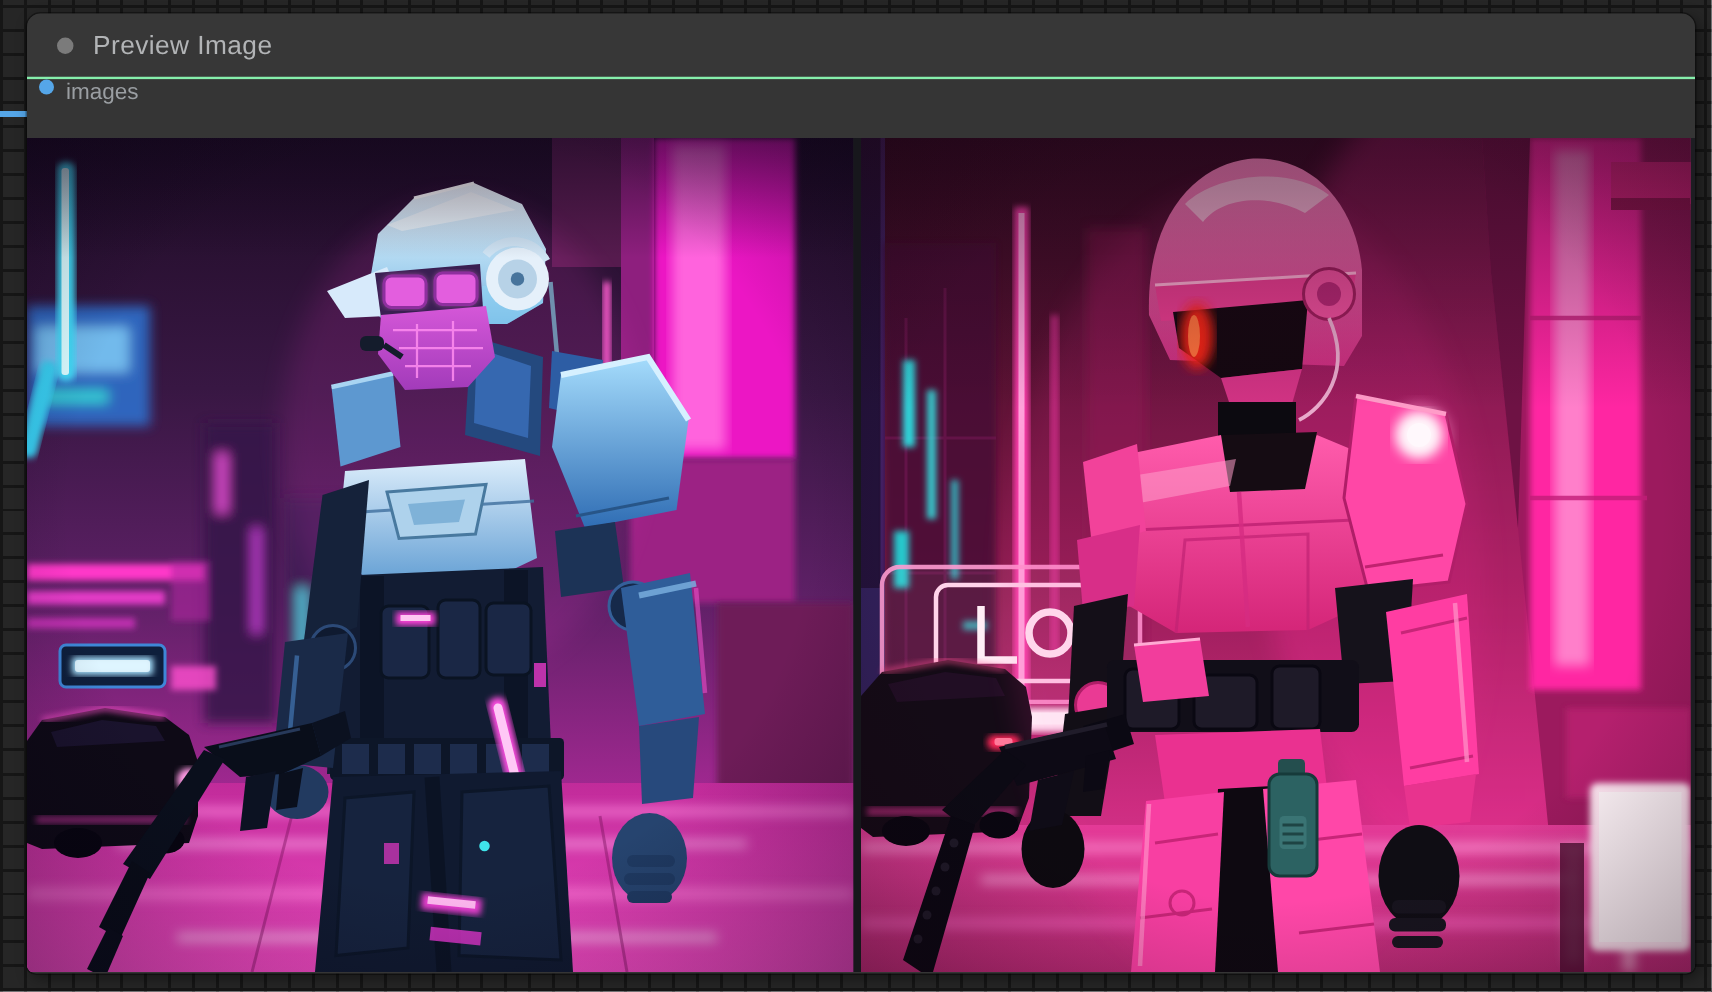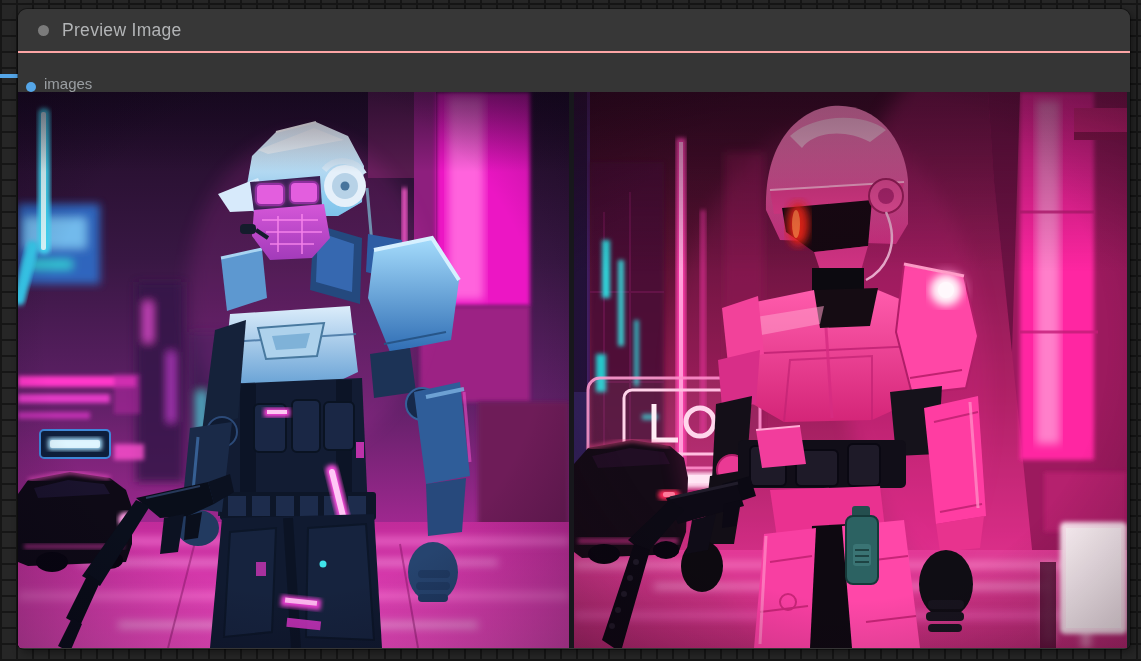--- a/index.html
+++ b/index.html
@@ -9,25 +9,25 @@
     background-image:
       repeating-linear-gradient(0deg,#161616 0 2px,transparent 2px 16px),
       repeating-linear-gradient(90deg,#161616 0 2px,transparent 2px 16px);}
   .link-wire{position:absolute;left:0;top:74px;width:22px;height:4px;
     background:#55a6e8;border-radius:0 2px 2px 0;z-index:1;}
   .node{position:absolute;left:18px;top:9px;width:1112px;height:640px;
     background:#353535;border-radius:9px 9px 6px 6px;z-index:2;
     box-shadow:3px 3px 10px rgba(0,0,0,.45), 0 0 0 1px rgba(0,0,0,.35);
     overflow:hidden;}
   .titlebar{height:42px;display:flex;align-items:center;padding-left:12px;
-    background:#373737;border-bottom:2px solid #fca5a5;border-radius:9px 9px 0 0;}
+    background:#373737;border-bottom:2px solid #86efac;border-radius:9px 9px 0 0;}
   .title-dot{width:11px;height:11px;border-radius:50%;background:#7b7b7b;
     margin:0 13px 0 8px;flex:none;}
   .title-text{color:#b2b4b6;font-size:17.5px;letter-spacing:.3px;}
-  .slotrow{height:39px;display:flex;align-items:flex-end;background:#353535;}
+  .slotrow{height:39px;display:flex;align-items:flex-start;background:#353535;}
   .slot-dot{width:10px;height:10px;border-radius:50%;background:#55a6e8;
     margin:0 8px 0 8px;flex:none;}
   .slot-label{color:#9a9ea2;font-size:15px;}
   .imgrow{position:absolute;left:0;top:83px;width:1112px;height:556px;
     background:#1d1d22;display:flex;}
   .imgrow svg{display:block;flex:none;}
   .imggap{width:5px;height:556px;background:#17171c;flex:none;}
 </style>
 </head>
 <body>

